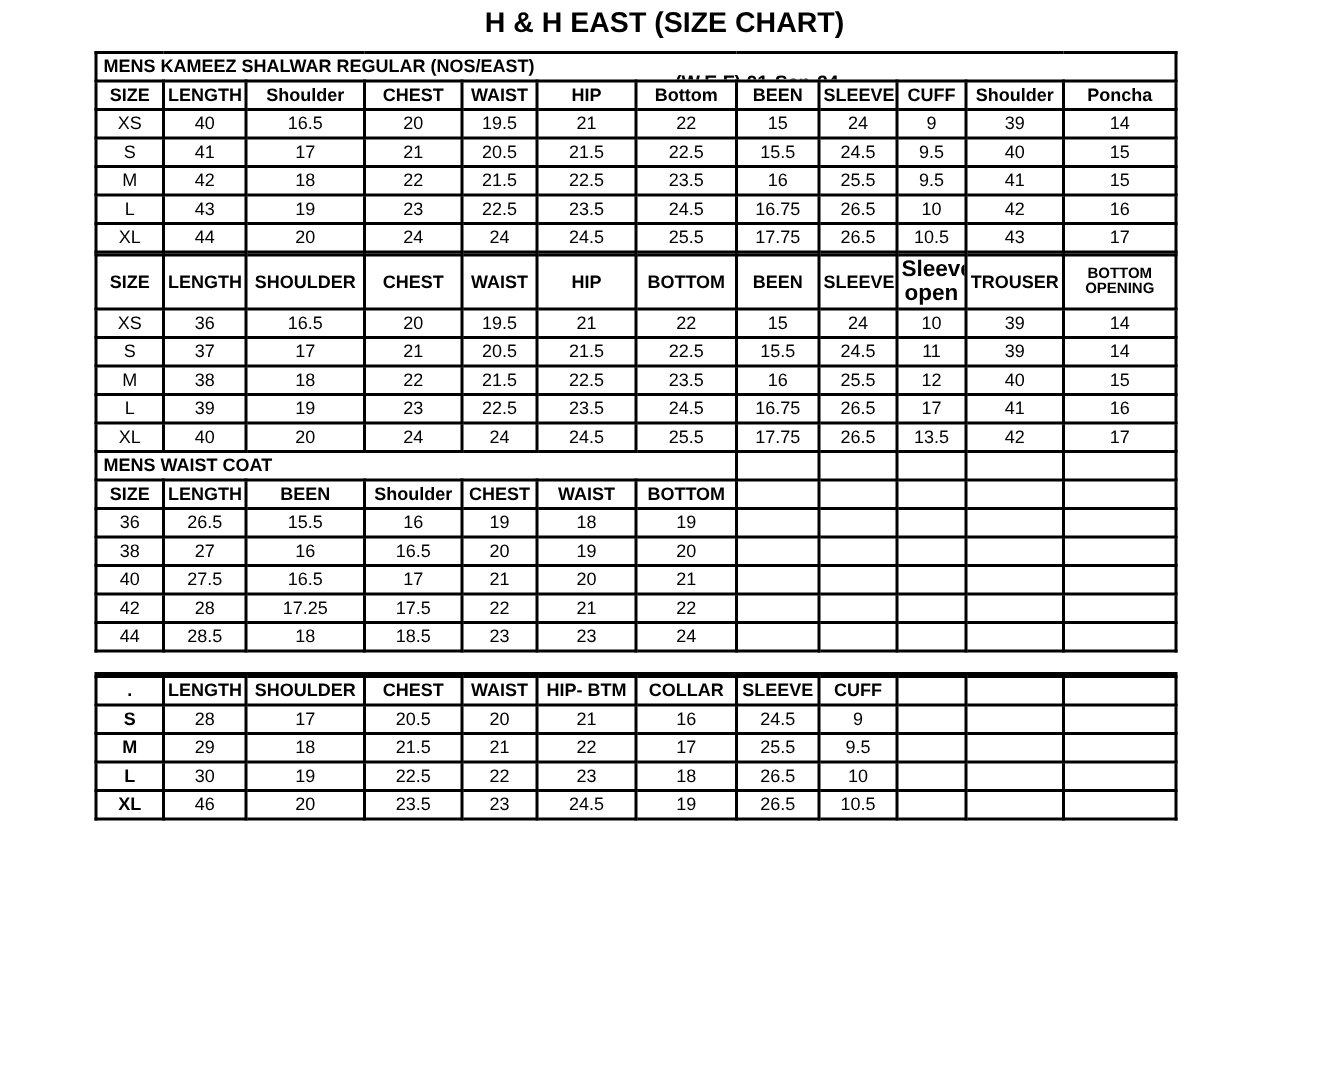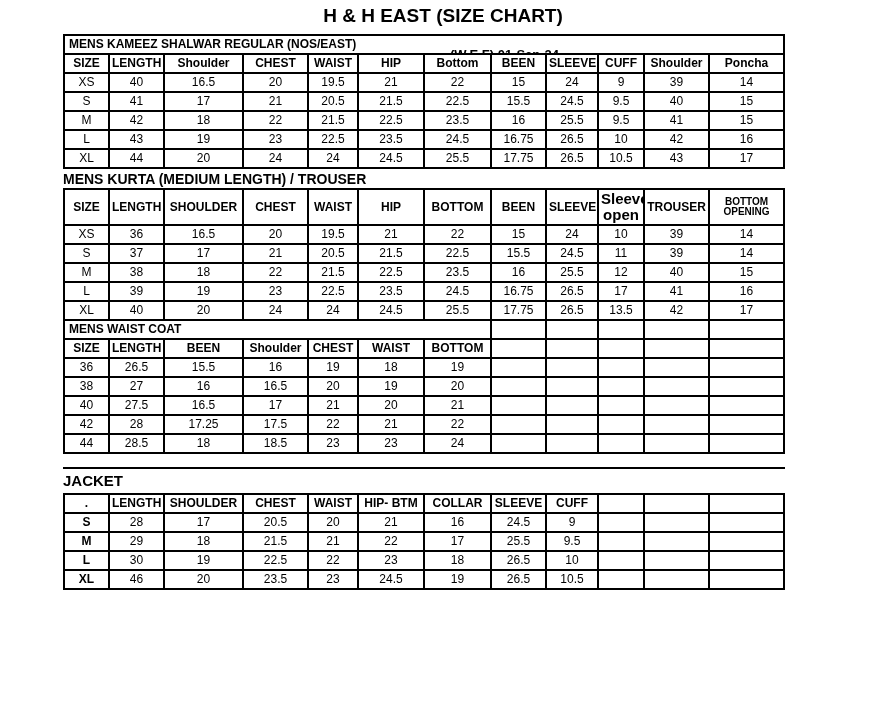--- a/index.html
+++ b/index.html
@@ -190,21 +190,20 @@
           <td>25.5</td>
           <td>17.75</td>
           <td>26.5</td>
           <td>10.5</td>
           <td>43</td>
           <td>17</td>
         </tr>
       </tbody>
   </table>
 
-  <div class="section-heading">MENS KURTA (MEDIUM LENGTH) / TROUSER</div>
 
   <table class="tbl">
     <colgroup>
       <col style="width:45px">
         <col style="width:55px">
         <col style="width:79px">
         <col style="width:65px">
       <col style="width:50px">
         <col style="width:66px">
         <col style="width:67px">
@@ -393,21 +392,20 @@
           <td></td>
           <td></td>
           <td></td>
           <td></td>
         </tr>
       </tbody>
   </table>
 
   <div class="divider"></div>
 
-  <div class="section-heading jacket-heading">JACKET</div>
 
   <table class="tbl">
     <colgroup>
       <col style="width:45px">
         <col style="width:55px">
         <col style="width:79px">
         <col style="width:65px">
       <col style="width:50px">
         <col style="width:66px">
         <col style="width:67px">

